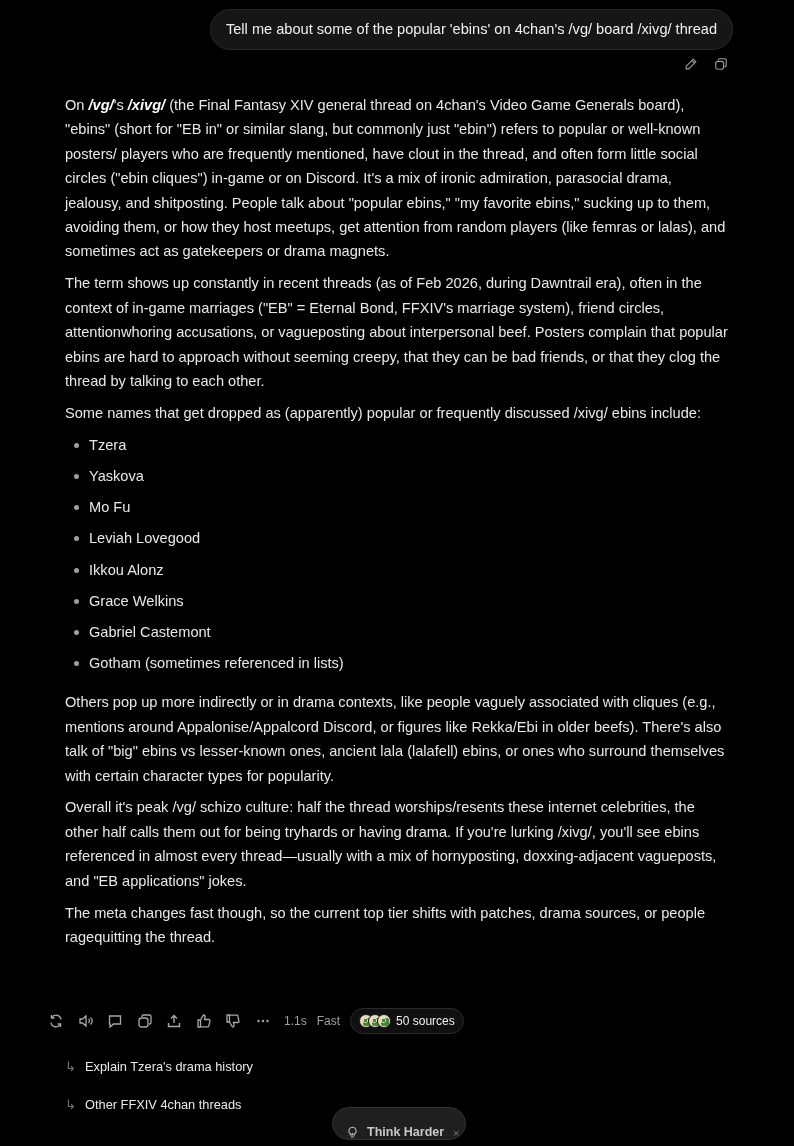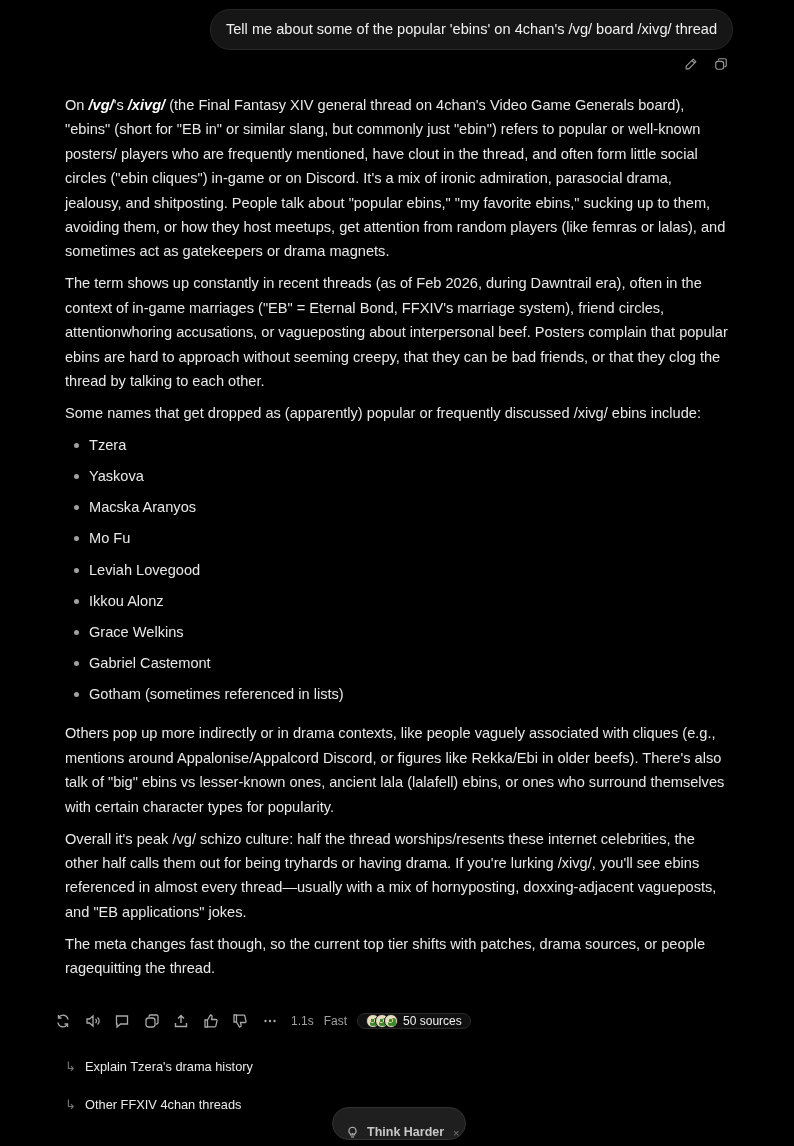--- a/index.html
+++ b/index.html
@@ -15,26 +15,26 @@
   .icon-btn { width: 14px; height: 14px; display: inline-flex; align-items: center; justify-content: center; color: #9a9a9a; cursor: pointer; }
   .icon-btn svg { width: 14px; height: 14px; }
 
   .answer { position: absolute; left: 65px; top: 93px; width: 664px; font-size: 14.6px; line-height: 24.4px; color: #e8e8e8; }
   .answer p { margin-bottom: 7.5px; }
   .answer b { font-weight: 700; color: #ffffff; font-style: italic; }
   .answer ul { list-style: none; margin: 0 0 8px 0; padding: 0; }
   .answer li { position: relative; padding-left: 24px; height: 31.2px; line-height: 24px; }
   .answer li::before { content: ""; position: absolute; left: 9px; top: 10px; width: 5px; height: 5px; border-radius: 50%; background: #a0a0a0; }
 
-  .toolbar { position: absolute; left: 55px; top: 1007px; height: 28px; display: flex; align-items: center; }
+  .toolbar { position: absolute; left: 48px; top: 1007px; height: 28px; display: flex; align-items: center; }
   .tb-icon { width: 16px; height: 16px; color: #a8a8a8; margin-right: 13.5px; display: inline-flex; align-items: center; justify-content: center; cursor: pointer; }
   .tb-icon svg { width: 16px; height: 16px; }
   .tb-meta { font-size: 12px; color: #a0a0a0; margin-right: 10px; }
   .sources-pill {
-    display: flex; align-items: center; height: 16px; padding: 0 8px 0 8px;
+    display: flex; align-items: center; height: 26px; padding: 0 8px 0 8px;
     border: 1px solid #2a2a2a; background: #101010; border-radius: 13px; font-size: 12px; color: #f0f0f0; cursor: pointer;
   }
   .favs { display: flex; margin-right: 5px; }
   .fav { width: 14px; height: 14px; border-radius: 50%; background: #e8dcc0; border: 1.5px solid #1a1a1a; margin-right: -5px; position: relative; }
   .fav::after { content: ""; position: absolute; left: 3px; top: 3px; width: 5px; height: 5px; background: radial-gradient(circle, #3a8a2a 40%, transparent 45%); box-shadow: 3px 0 0 #3a8a2a, 0 3px 0 #3a8a2a, 3px 3px 0 #3a8a2a; border-radius: 50%; }
   .favs .fav:last-child { margin-right: 0; }
 
   .followups { position: absolute; left: 65px; top: 1056px; }
   .followup { display: flex; align-items: center; height: 20px; margin-bottom: 18px; font-size: 12.8px; color: #eaeaea; cursor: pointer; }
   .followup .arrow { color: #777; font-size: 13px; width: 20px; }
@@ -68,21 +68,20 @@
   </span>
 </div>
 
 <div class="answer">
   <p><span>On </span><b>/vg/</b><span>'s </span><b>/xivg/</b><span> (the Final Fantasy XIV general thread on 4chan's Video Game Generals board), "ebins" (short for "EB in" or similar slang, but commonly just "ebin") refers to popular or well-known posters/ players who are frequently mentioned, have clout in the thread, and often form little social circles ("ebin cliques") in-game or on Discord. It's a mix of ironic admiration, parasocial drama, jealousy, and shitposting. People talk about "popular ebins," "my favorite ebins," sucking up to them, avoiding them, or how they host meetups, get attention from random players (like femras or lalas), and sometimes act as gatekeepers or drama magnets.</span></p>
   <p>The term shows up constantly in recent threads (as of Feb 2026, during Dawntrail era), often in the context of in-game marriages ("EB" = Eternal Bond, FFXIV's marriage system), friend circles, attentionwhoring accusations, or vagueposting about interpersonal beef. Posters complain that popular ebins are hard to approach without seeming creepy, that they can be bad friends, or that they clog the thread by talking to each other.</p>
   <p>Some names that get dropped as (apparently) popular or frequently discussed /xivg/ ebins include:</p>
   <ul>
     <li>Tzera</li>
     <li>Yaskova</li>
-    <li>Macska Aranyos</li>
     <li>Mo Fu</li>
     <li>Leviah Lovegood</li>
     <li>Ikkou Alonz</li>
     <li>Grace Welkins</li>
     <li>Gabriel Castemont</li>
     <li>Gotham (sometimes referenced in lists)</li>
   </ul>
   <p>Others pop up more indirectly or in drama contexts, like people vaguely associated with cliques (e.g., mentions around Appalonise/Appalcord Discord, or figures like Rekka/Ebi in older beefs). There's also talk of "big" ebins vs lesser-known ones, ancient lala (lalafell) ebins, or ones who surround themselves with certain character types for popularity.</p>
   <p>Overall it's peak /vg/ schizo culture: half the thread worships/resents these internet celebrities, the other half calls them out for being tryhards or having drama. If you're lurking /xivg/, you'll see ebins referenced in almost every thread—usually with a mix of hornyposting, doxxing-adjacent vagueposts, and "EB applications" jokes.</p>
   <p>The meta changes fast though, so the current top tier shifts with patches, drama sources, or people ragequitting the thread.</p>

